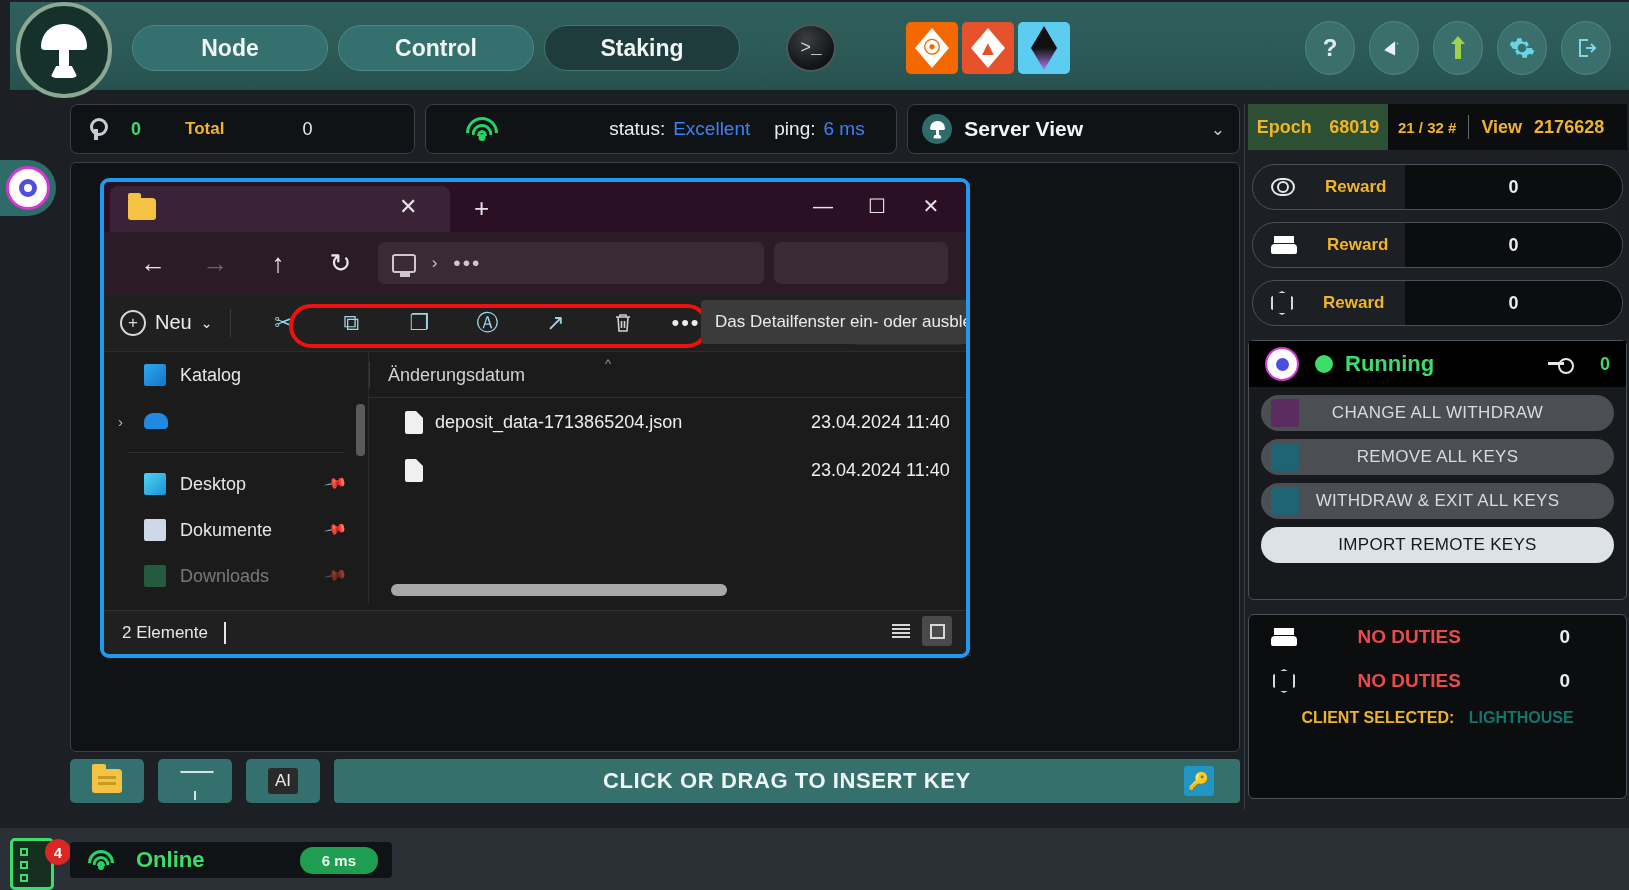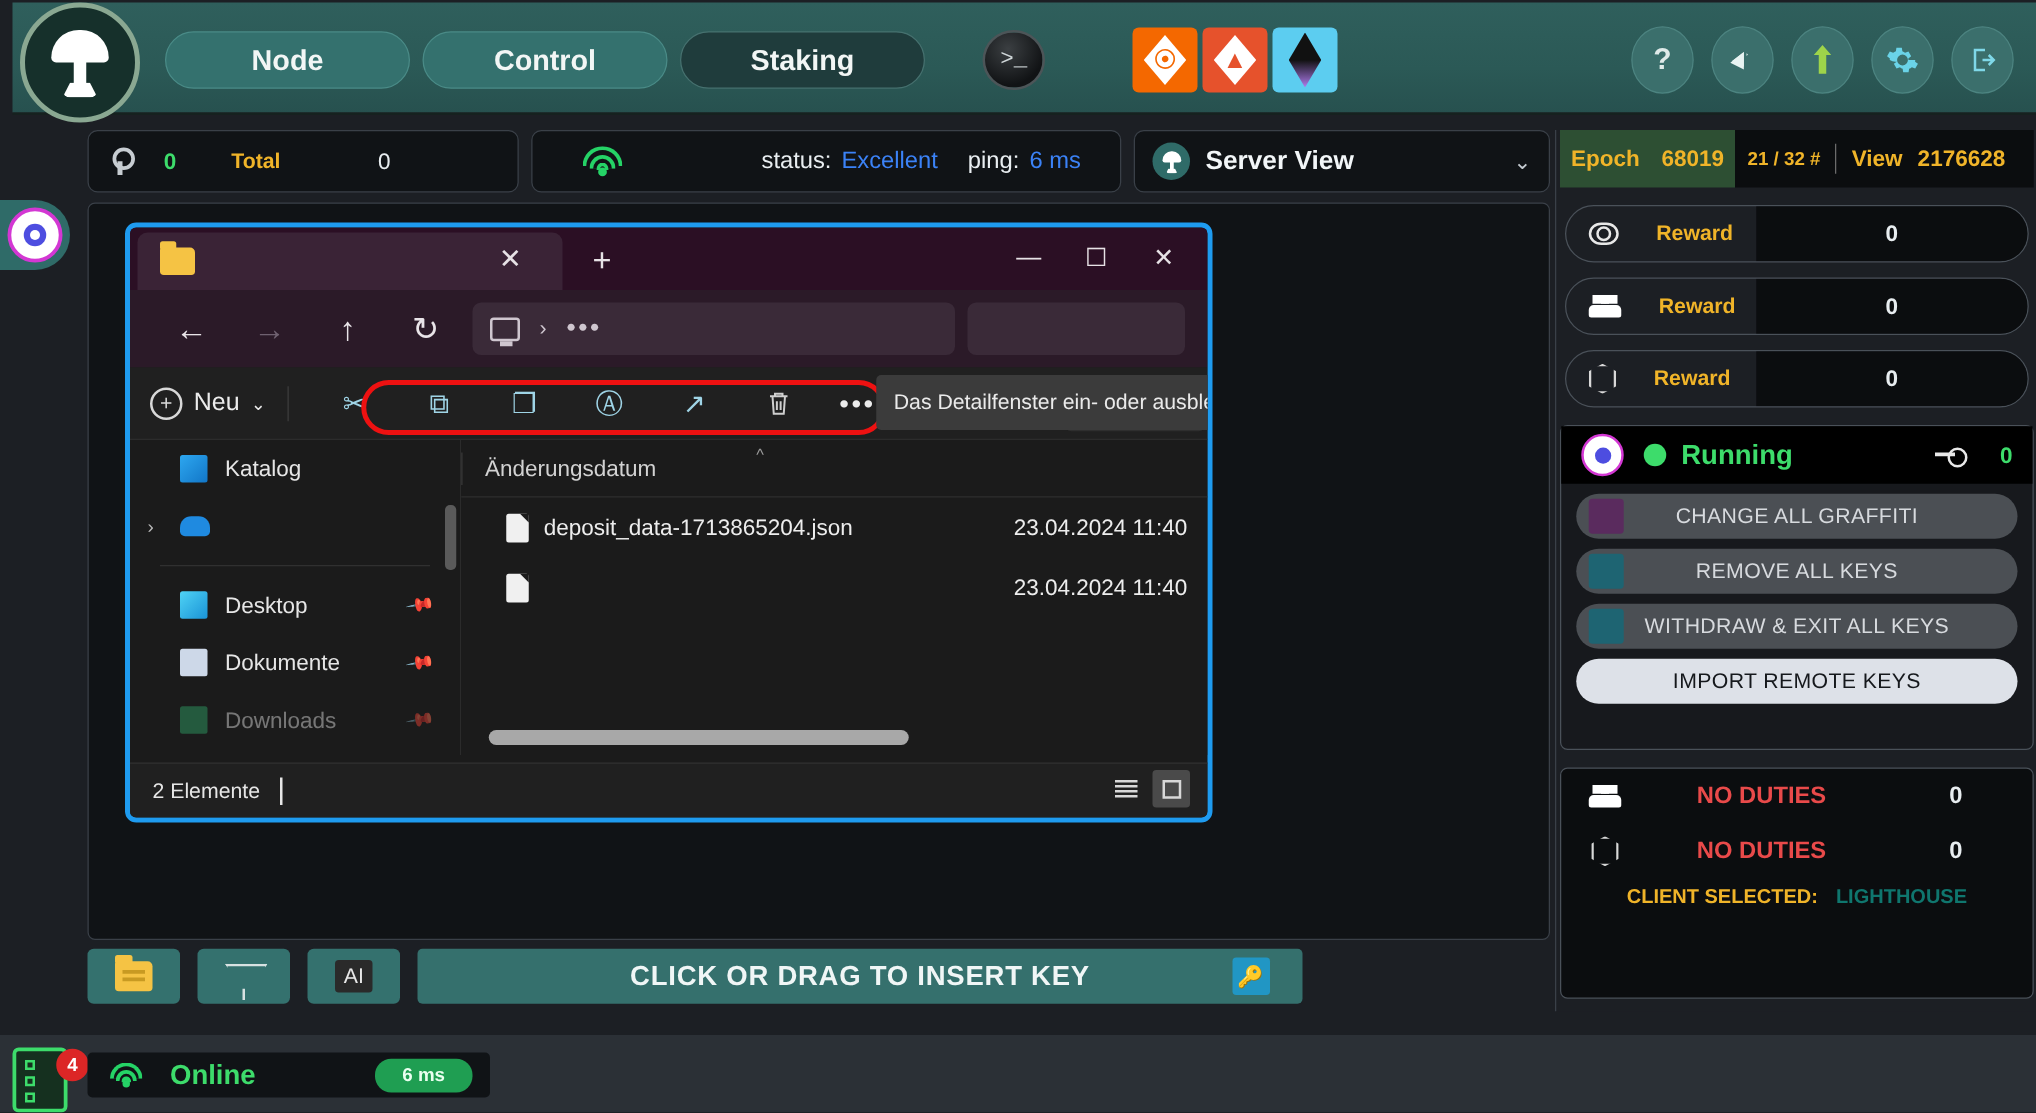--- a/index.html
+++ b/index.html
@@ -202,21 +202,21 @@
   }
   .caret-bar { width:2px; height:22px; background:#e6e6e6; margin-left:16px;}
   .view-btns { position:absolute; right:14px; top:5px; display:flex; gap:6px; }
   .vb { width:30px; height:30px; border-radius:3px; display:flex;align-items:center;justify-content:center; cursor:pointer;}
   .vb.active { background:#4a4a4a; }
   .vb-lines { width:18px;height:14px; display:flex;flex-direction:column;justify-content:space-between;}
   .vb-lines span{display:block;height:2px;background:#d8d8d8;}
   .vb-sq { width:15px;height:15px;border:2px solid #d8d8d8;}
 
   
-  .bottombar { position:absolute; left:70px; top:757px; width:972px; height:48px; display:flex; gap:14px; align-items:center;}
+  .bottombar { position:absolute; left:70px; top:757px; width:1170px; height:48px; display:flex; gap:14px; align-items:center;}
   .bb-ic { width:74px; height:44px; background:#34716e; border-radius:5px; display:flex;align-items:center;justify-content:center; cursor:pointer; position:relative;}
   .bb-folder { width:30px;height:24px;background:#f5c344;border-radius:2px 4px 3px 3px; position:relative;}
   .bb-folder::before{content:"";position:absolute;left:0;top:-5px;width:14px;height:6px;background:#f5c344;border-radius:2px 2px 0 0;}
   .bb-folder::after{content:"";position:absolute;left:6px;top:7px;width:18px;height:3px;background:#c89a22;box-shadow:0 6px 0 #c89a22;}
   .funnel { width:0;height:0;border-left:15px solid transparent;border-right:15px solid transparent;border-top:20px solid transparent; position:relative;}
   .funnel::before{content:"";position:absolute;left:-15px;top:-20px;width:30px;height:20px;border:2px solid #d8e2e2;border-bottom:none;clip-path:polygon(0 0,100% 0,56% 100%,44% 100%);}
   .funnel::after{content:"";position:absolute;left:-1px;top:0;width:2px;height:9px;background:#d8e2e2;}
   .ai-box { width:30px;height:26px;background:#2a2a2a;border-radius:3px;color:#e8e8e8;font-size:17px;display:flex;align-items:center;justify-content:center;}
   .insert-key {
     flex:1; height:44px; background:#35706d; border-radius:4px; position:relative;
@@ -632,21 +632,21 @@
           <span>Running</span>
         </span>
         <span class="vp-key">
           <span class="key-glyph"></span>
           <span class="vp-keyn">0</span>
         </span>
       </div>
 
       <div class="vbtn">
         <span class="bico bico-graf"></span>
-        <span class="t">CHANGE ALL GRAFFITI</span>
+        <span class="t">CHANGE ALL WITHDRAW</span>
       </div>
       <div class="vbtn">
         <span class="bico bico-key"></span>
         <span class="t">REMOVE ALL KEYS</span>
       </div>
       <div class="vbtn">
         <span class="bico bico-wd"></span>
         <span class="t">WITHDRAW &amp; EXIT ALL KEYS</span>
       </div>
       <div class="vbtn primary">

